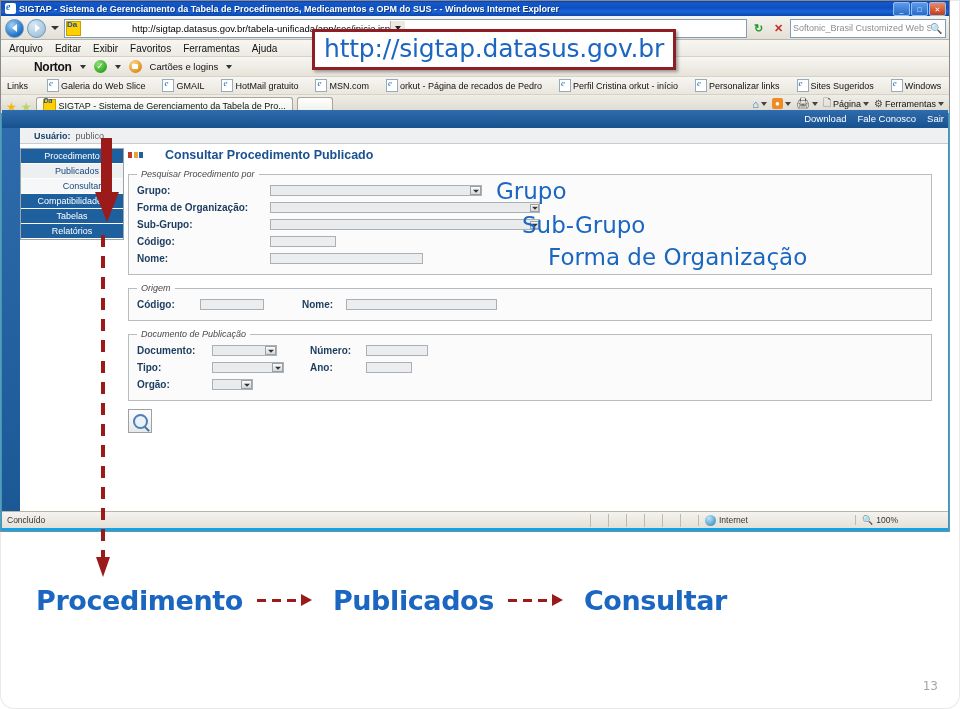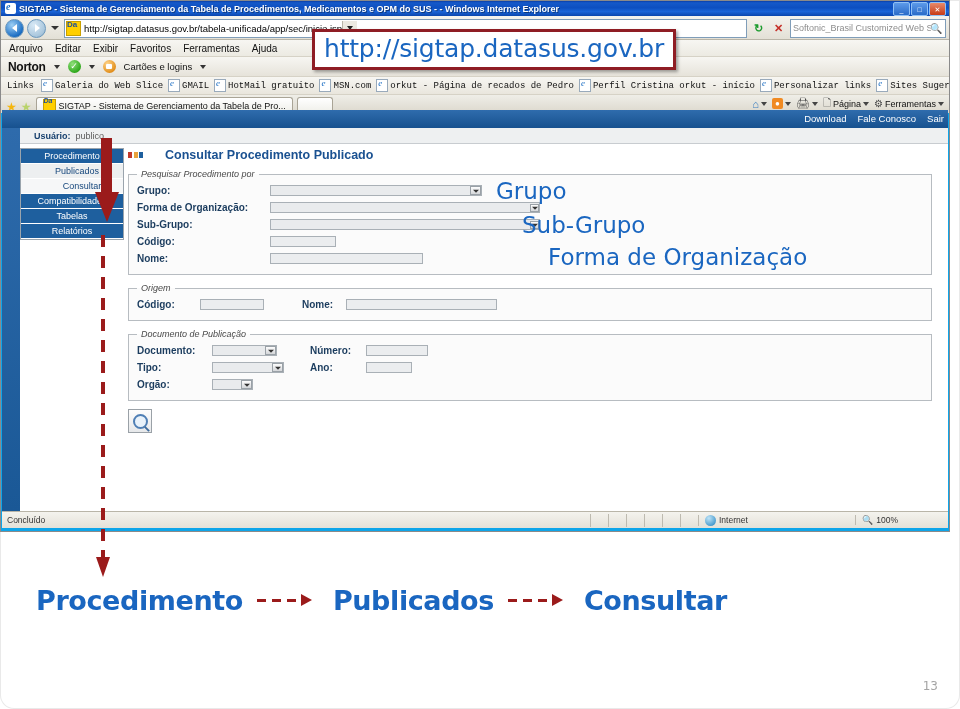--- a/index.html
+++ b/index.html
@@ -88,21 +88,21 @@
     flex:1 1 auto;height:17px;background:#fff;border:1px solid #7f9db9;
     display:flex;align-items:center;padding:0 1px;min-width:0;
   }
   .urlfav{
     width:13px;height:13px;background:#ffcf00;border:1px solid #c9a000;
     flex:0 0 auto;margin-right:3px;position:relative;
   }
   .urlfav:after{
     content:"Da";position:absolute;left:0px;top:-2px;font-size:8px;color:#1a4e9b;font-weight:bold;
   }
-  .urltext{font-size:9.5px;color:#000;white-space:nowrap;overflow:hidden;}
+  .urltext{font-size:9.5px;color:#000;white-space:nowrap;overflow:hidden;margin-left:48px;}
   .urlcaret{
     width:14px;height:15px;flex:0 0 auto;background:#ece9e1;border-left:1px solid #b9b5a8;
     position:relative;
   }
   .urlcaret:after{
     content:"";position:absolute;left:50%;top:50%;transform:translate(-50%,-50%);
     width:0;height:0;border-left:3.5px solid transparent;border-right:3.5px solid transparent;
     border-top:4px solid #222;
   }
   .navrefresh,.navstop{
@@ -125,21 +125,21 @@
     background:linear-gradient(to bottom,#f7f6f2,#eceae2);
   }
   .menubar span{cursor:default;}
 
   
   .nortonbar{
     height:19px;display:flex;align-items:center;gap:8px;padding:0 7px;
     background:linear-gradient(to bottom,#f7f6f2,#e6e3da);
     border-top:1px solid #d6d2c6;
   }
-  .norton-logo{font-size:12px;font-weight:bold;color:#111;letter-spacing:-.3px;}
+  .norton-logo{font-size:12px;font-weight:bold;color:#111;letter-spacing:-.3px;margin-left:26px;}
   .n-caret{
     width:0;height:0;border-left:3px solid transparent;border-right:3px solid transparent;
     border-top:4px solid #333;
   }
   .n-check{
     width:13px;height:13px;border-radius:50%;
     background:radial-gradient(circle at 35% 30%,#8fe07a,#2aa516 75%,#1b7d0d);
     position:relative;
   }
   .n-check:after{
@@ -152,24 +152,24 @@
     position:relative;
   }
   .n-card:after{
     content:"";position:absolute;left:3px;top:3.5px;width:6px;height:5px;
     background:#fff;border-radius:1px;
   }
   .n-label{font-size:9.5px;color:#111;}
 
   
   .linksbar{
-    height:17px;display:flex;align-items:center;gap:5px;padding:0 6px;
+    height:17px;display:flex;align-items:center;gap:17px;padding:0 6px;
     background:linear-gradient(to bottom,#f7f6f2,#e9e6dd);
     border-top:1px solid #d6d2c6;
-    font-size:9px;color:#111;white-space:nowrap;overflow:hidden;font-family:Liberation Mono, monospace;
+    font-size:9px;color:#111;white-space:nowrap;overflow:hidden;
   }
   .linksbar .lbl{font-size:9px;color:#111;margin-right:2px;}
   .lnk{display:flex;align-items:center;gap:2px;}
   .lnk .ico{
     width:10px;height:11px;background:#fff;border:1px solid #9ab;flex:0 0 auto;
     position:relative;
   }
   .lnk .ico:after{
     content:"e";position:absolute;left:1px;top:-2px;font-size:9px;color:#1d6fc4;
     font-style:italic;font-family:"Liberation Serif", serif;
@@ -475,21 +475,21 @@
       <span class="lnk">
           <i class="ico"></i>
           <b style="font-weight:normal">Personalizar links</b>
         </span>
       <span class="lnk">
           <i class="ico"></i>
           <b style="font-weight:normal">Sites Sugeridos</b>
         </span>
       <span class="lnk">
           <i class="ico"></i>
-          <b style="font-weight:normal">Perfil</b>
+          <b style="font-weight:normal">Windows</b>
         </span>
       <span class="lnk">
           <i class="ico"></i>
           <b style="font-weight:normal">Windows Media</b>
         </span>
     </div>
 
     <div class="tabbar">
       <span class="star">★</span>
       <span class="star g">★</span>

